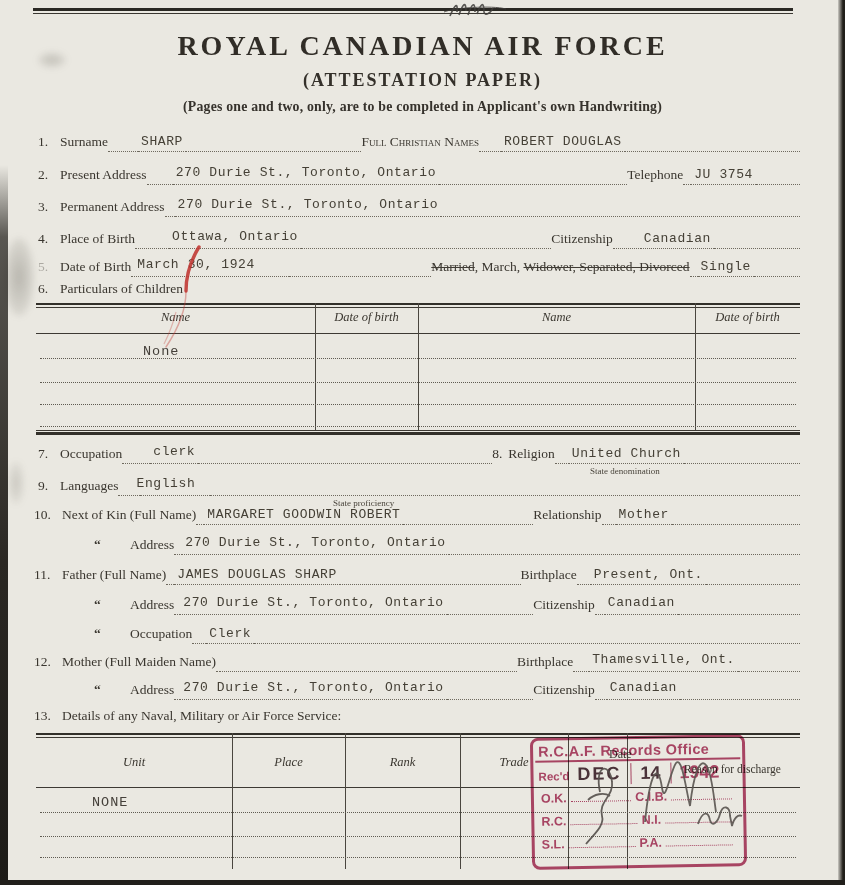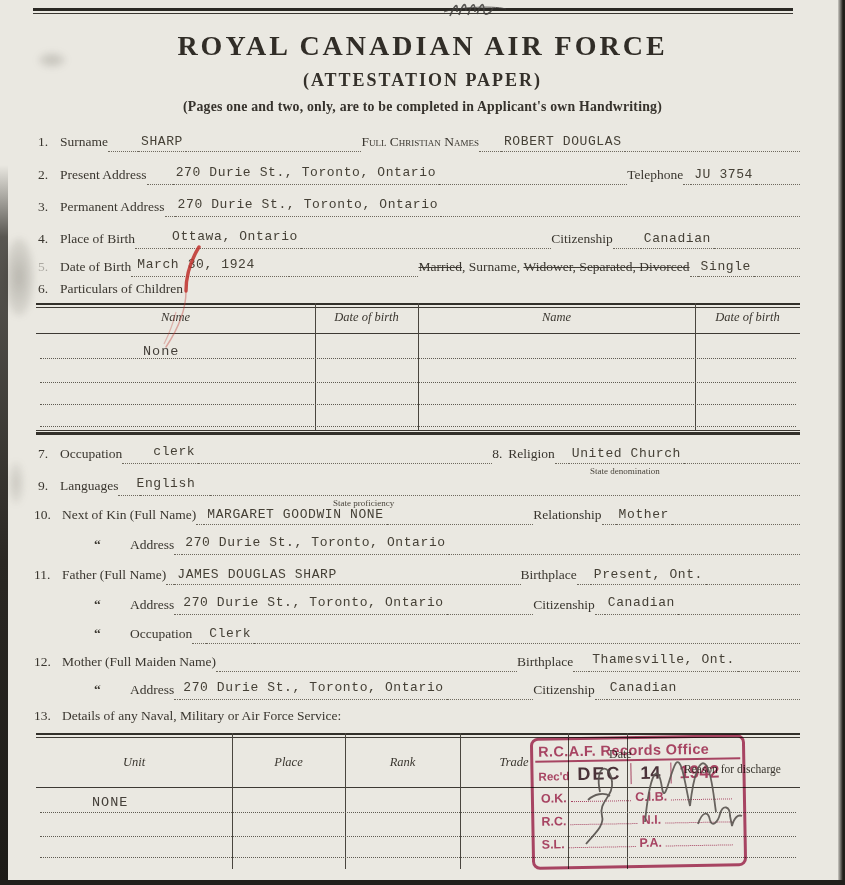--- a/index.html
+++ b/index.html
@@ -125,21 +125,21 @@
   </div>
 
   <div class="frow" style="top:257px">
     <span class="num faint">5.</span>
     <span class="lbl">Date of Birth</span>
     <span class="d" style="width:158px">
         <span class="vraise">March 30, 1924</span>
       </span>
     <span class="dx"></span>
     <span class="lbl struck">Married</span>
-    <span class="lbl" style="white-space:pre">, Surname, </span>
+    <span class="lbl" style="white-space:pre">, March, </span>
     <span class="lbl struck">Widower, Separated, Divorced</span>
     <span class="d" style="width:8px"></span>
     <span class="val">Single</span>
     <span class="d" style="width:46px"></span>
   </div>
 
   <div class="frow" style="top:279px">
     <span class="num">6.</span>
     <span class="lbl">Particulars of Children</span>
   </div>
@@ -188,21 +188,21 @@
       </span>
     <span class="d" style="width:70px"></span>
     <span class="dx"></span>
   </div>
   <span class="note" style="left:333px;top:498px">State proficiency</span>
 
   <div class="frow" style="top:505px;left:34px;width:766px">
     <span class="numw">10.</span>
     <span class="lbl">Next of Kin (Full Name)</span>
     <span class="d" style="width:8px"></span>
-    <span class="val">MARGARET GOODWIN NONE</span>
+    <span class="val">MARGARET GOODWIN ROBERT</span>
     <span class="dx"></span>
     <span class="lbl">Relationship</span>
     <span class="d" style="width:14px"></span>
     <span class="val">Mother</span>
     <span class="d" style="width:128px"></span>
   </div>
 
   <div class="frow" style="top:535px">
     <span class="num"></span>
     <span style="width:34px"></span>

